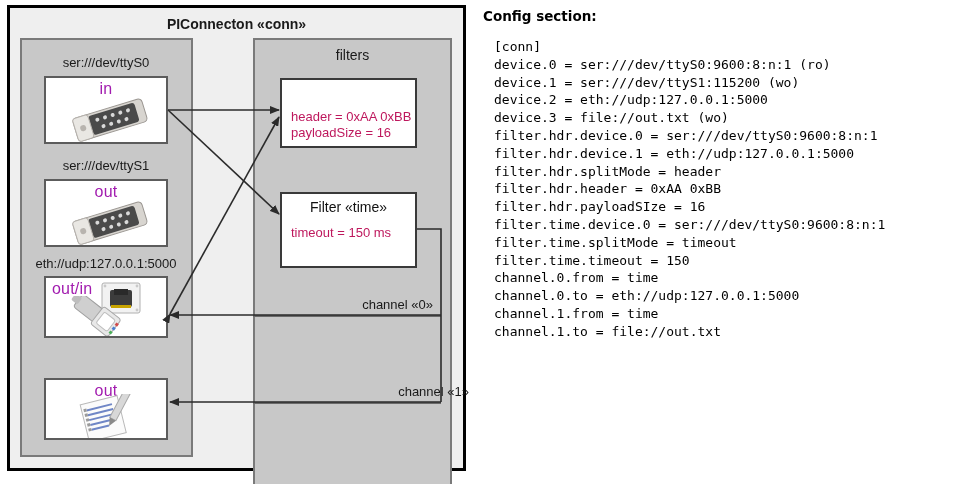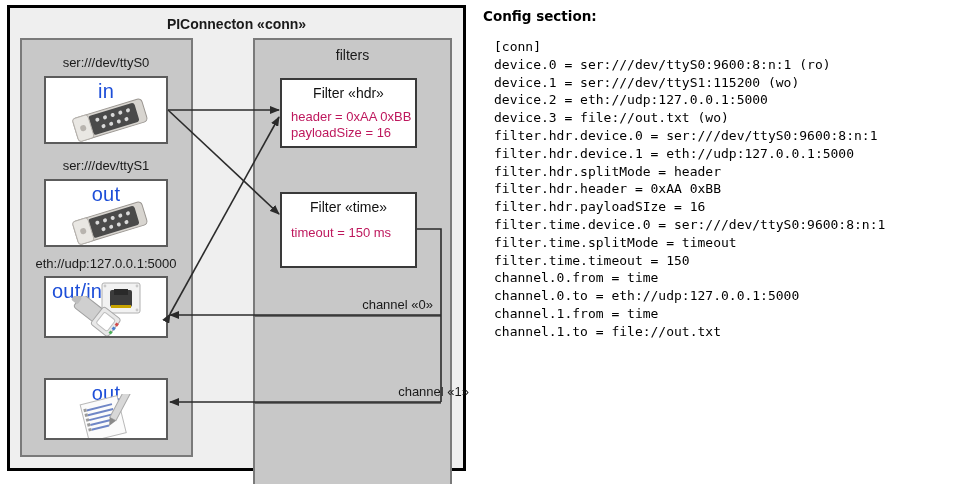--- a/index.html
+++ b/index.html
@@ -37,21 +37,21 @@
   .device-label{
     position:absolute;text-align:center;font-size:13px;color:#1a1a1a;
     width:150px;
   }
   .device-box{
     position:absolute;background:#ffffff;border:2px solid #5c5c5c;
     box-sizing:border-box;overflow:hidden;
   }
   .device-io{
     position:absolute;top:2px;left:0;width:100%;text-align:center;
-    font-size:20px;color:#1d4ed8;letter-spacing:.2px;
+    font-size:16px;color:#a21caf;letter-spacing:.2px;
   }
   .device-io.left{text-align:left;padding-left:6px;}
 
   
   .icon-art{position:absolute;}
 
   
   .filter-box{
     position:absolute;background:#ffffff;border:2px solid #3a3a3a;
     box-sizing:border-box;
@@ -196,21 +196,20 @@
         </g>
       </g>
     </svg>
   </div>
 
   <div class="panel" id="filters-panel">
     <div class="panel-title">filters</div>
   </div>
 
   <div class="filter-box" style="left:280px;top:78px;width:137px;height:70px;">
-    <div class="filter-title">Filter «hdr»</div>
     <div class="filter-props" style="top:29px;">header = 0xAA 0xBB</div>
     <div class="filter-props" style="top:45px;">payloadSize = 16</div>
   </div>
 
   <div class="filter-box" style="left:280px;top:192px;width:137px;height:76px;padding-left:24px;">
     <div class="filter-title">Filter «time»</div>
     <div class="filter-props" style="top:31px;">timeout = 150 ms</div>
   </div>
 
   <div class="lane-label" style="left:253px;top:297px;width:180px;">channel «0»</div>

